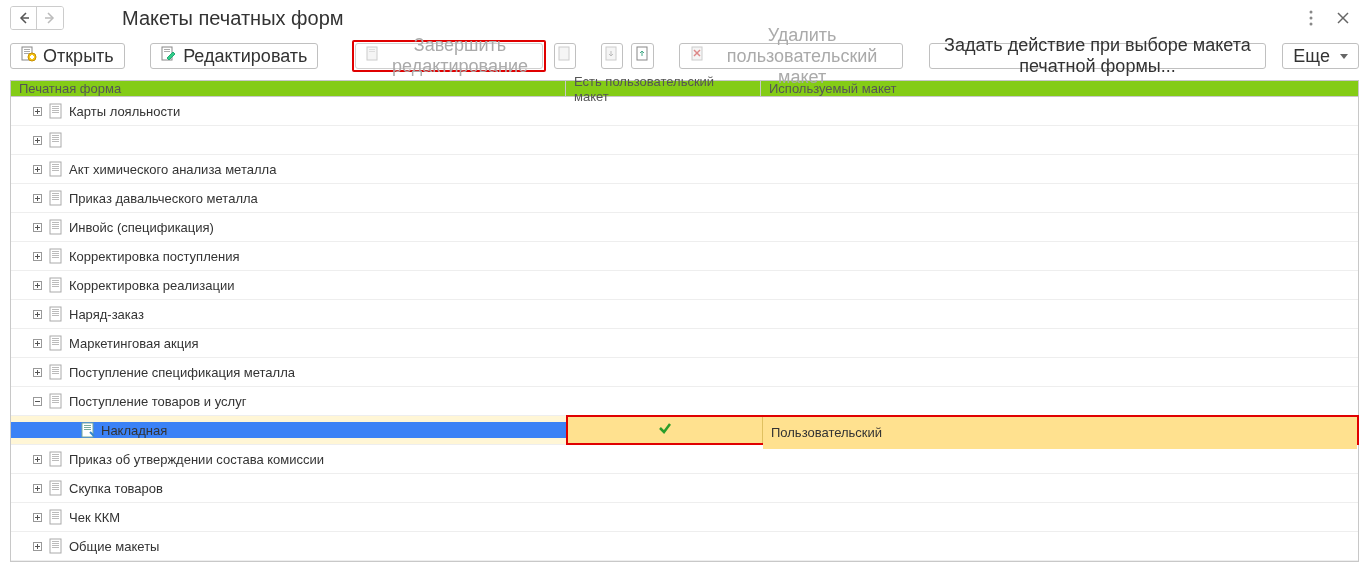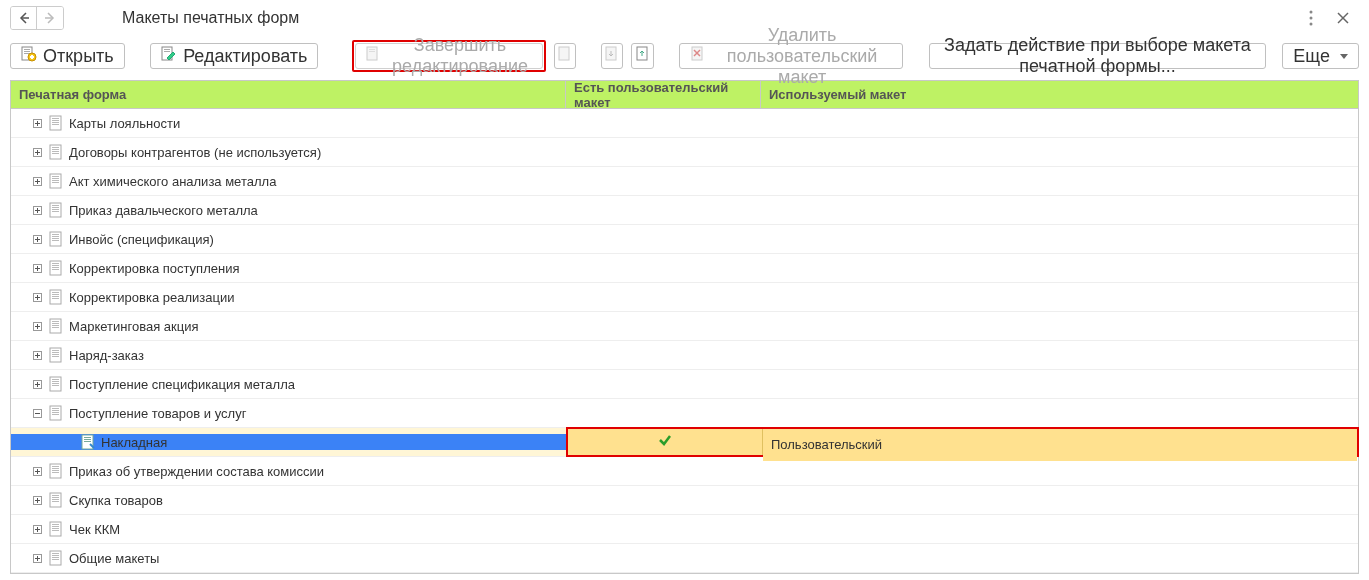--- a/index.html
+++ b/index.html
@@ -2,34 +2,34 @@
 <html><head>
 <meta charset="utf-8">
 <style>
 * { box-sizing: border-box; margin: 0; padding: 0; }
 body { font-family: Arial, sans-serif; font-size: 13px; background: #fff; color: #333; width: 1369px; }
 .header-bar { display: flex; align-items: center; padding: 6px 10px; gap: 8px; }
 .nav-btns { display: flex; border: 1px solid #ccc; border-radius: 3px; overflow: hidden; }
 .nav-btn { width: 26px; height: 22px; display: flex; align-items: center; justify-content: center; background: #fff; cursor: pointer; }
 .nav-btn:first-child { border-right: 1px solid #ccc; }
 .nav-btn svg { width: 12px; height: 12px; }
-.page-title { font-size: 16px; font-weight: normal; margin-left: 50px; flex: 1; }
+.page-title { font-size: 20px; font-weight: normal; margin-left: 50px; flex: 1; }
 .head-right { display: flex; gap: 12px; align-items: center; margin-right: 6px; }
 .dots-btn, .close-btn { width: 20px; height: 20px; display: flex; align-items: center; justify-content: center; cursor: pointer; color: #666; }
 .toolbar { display: flex; align-items: center; padding: 4px 10px 8px; gap: 8px; }
 .btn { display: inline-flex; align-items: center; gap: 6px; height: 26px; padding: 0 10px; border: 1px solid #c0c0c0; border-radius: 3px; background: #fff; cursor: pointer; font-size: 18px; color: #333; }
 .btn.disabled { color: #aaa; cursor: default; }
 .btn.icon-only { width: 32px; padding: 0; justify-content: center; }
 .btn svg { width: 16px; height: 16px; flex-shrink: 0; }
 .spacer { width: 14px; }
 .red-box { border: 2px solid #e00000; border-radius: 2px; margin-left: 26px; }
 .toolbar-fill { flex: 1; }
 .btn-more::after { content: ''; display: inline-block; margin-left: 4px; border-left: 4px solid transparent; border-right: 4px solid transparent; border-top: 5px solid #666; }
 .grid { border: 1px solid #c8c8c8; margin: 0 10px; }
-.grid-head { display: flex; background: #bef264; border-bottom: 1px solid #c8c8c8; height: 28px; font-weight: bold; }
+.grid-head { display: flex; background: #84cc16; border-bottom: 1px solid #c8c8c8; height: 16px; }
 .col { display: flex; align-items: center; padding: 0 8px; font-size: 13px; color: #555; }
 .col1 { width: 555px; border-right: 1px solid #c8c8c8; }
 .col2 { width: 195px; border-right: 1px solid #c8c8c8; }
 .col3 { flex: 1; }
 .grid-body { }
 .row { display: flex; height: 29px; border-bottom: 1px solid #eee; align-items: center; }
 .row .cell1 { width: 555px; display: flex; align-items: center; padding-left: 20px; gap: 6px; }
 .row .cell2 { width: 195px; display: flex; align-items: center; justify-content: center; }
 .row .cell3 { flex: 1; display: flex; align-items: center; padding: 16px 8px; }
 .row.selected { background: #fff6d6; }
@@ -190,21 +190,20 @@
           </span>
           <span class="doc-icon">
             <svg viewBox="0 0 14 16">
               <rect x="1" y="1" width="11" height="14" fill="#fff" stroke="#aaa"></rect>
               <rect x="3" y="3" width="7" height="1" fill="#bbb"></rect>
               <rect x="3" y="5" width="7" height="1" fill="#bbb"></rect>
               <rect x="3" y="7" width="7" height="1" fill="#bbb"></rect>
               <rect x="3" y="9" width="7" height="1" fill="#bbb"></rect>
             </svg>
           </span>
-          <span>Договоры контрагентов (не используется)</span>
         </div>
         <div class="cell2"></div>
         <div class="cell3"></div>
       </div>
       <div class="row">
         <div class="cell1">
           <span class="expander">
             <svg viewBox="0 0 9 9">
               <rect x="0.5" y="0.5" width="8" height="8" fill="#fff" stroke="#999"></rect>
               <line x1="2" y1="4.5" x2="7" y2="4.5" stroke="#555"></line>
@@ -328,44 +327,44 @@
           </span>
           <span class="doc-icon">
             <svg viewBox="0 0 14 16">
               <rect x="1" y="1" width="11" height="14" fill="#fff" stroke="#aaa"></rect>
               <rect x="3" y="3" width="7" height="1" fill="#bbb"></rect>
               <rect x="3" y="5" width="7" height="1" fill="#bbb"></rect>
               <rect x="3" y="7" width="7" height="1" fill="#bbb"></rect>
               <rect x="3" y="9" width="7" height="1" fill="#bbb"></rect>
             </svg>
           </span>
+          <span>Наряд-заказ</span>
+        </div>
+        <div class="cell2"></div>
+        <div class="cell3"></div>
+      </div>
+      <div class="row">
+        <div class="cell1">
+          <span class="expander">
+            <svg viewBox="0 0 9 9">
+              <rect x="0.5" y="0.5" width="8" height="8" fill="#fff" stroke="#999"></rect>
+              <line x1="2" y1="4.5" x2="7" y2="4.5" stroke="#555"></line>
+              <line x1="4.5" y1="2" x2="4.5" y2="7" stroke="#555"></line>
+            </svg>
+          </span>
+          <span class="doc-icon">
+            <svg viewBox="0 0 14 16">
+              <rect x="1" y="1" width="11" height="14" fill="#fff" stroke="#aaa"></rect>
+              <rect x="3" y="3" width="7" height="1" fill="#bbb"></rect>
+              <rect x="3" y="5" width="7" height="1" fill="#bbb"></rect>
+              <rect x="3" y="7" width="7" height="1" fill="#bbb"></rect>
+              <rect x="3" y="9" width="7" height="1" fill="#bbb"></rect>
+            </svg>
+          </span>
           <span>Маркетинговая акция</span>
-        </div>
-        <div class="cell2"></div>
-        <div class="cell3"></div>
-      </div>
-      <div class="row">
-        <div class="cell1">
-          <span class="expander">
-            <svg viewBox="0 0 9 9">
-              <rect x="0.5" y="0.5" width="8" height="8" fill="#fff" stroke="#999"></rect>
-              <line x1="2" y1="4.5" x2="7" y2="4.5" stroke="#555"></line>
-              <line x1="4.5" y1="2" x2="4.5" y2="7" stroke="#555"></line>
-            </svg>
-          </span>
-          <span class="doc-icon">
-            <svg viewBox="0 0 14 16">
-              <rect x="1" y="1" width="11" height="14" fill="#fff" stroke="#aaa"></rect>
-              <rect x="3" y="3" width="7" height="1" fill="#bbb"></rect>
-              <rect x="3" y="5" width="7" height="1" fill="#bbb"></rect>
-              <rect x="3" y="7" width="7" height="1" fill="#bbb"></rect>
-              <rect x="3" y="9" width="7" height="1" fill="#bbb"></rect>
-            </svg>
-          </span>
-          <span>Наряд-заказ</span>
         </div>
         <div class="cell2"></div>
         <div class="cell3"></div>
       </div>
       <div class="row">
         <div class="cell1">
           <span class="expander">
             <svg viewBox="0 0 9 9">
               <rect x="0.5" y="0.5" width="8" height="8" fill="#fff" stroke="#999"></rect>
               <line x1="2" y1="4.5" x2="7" y2="4.5" stroke="#555"></line>

